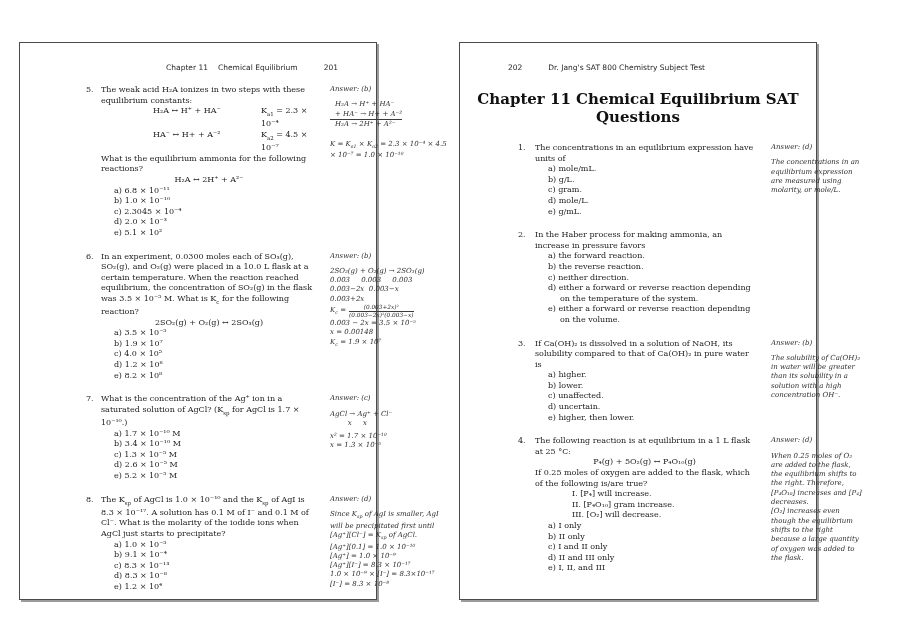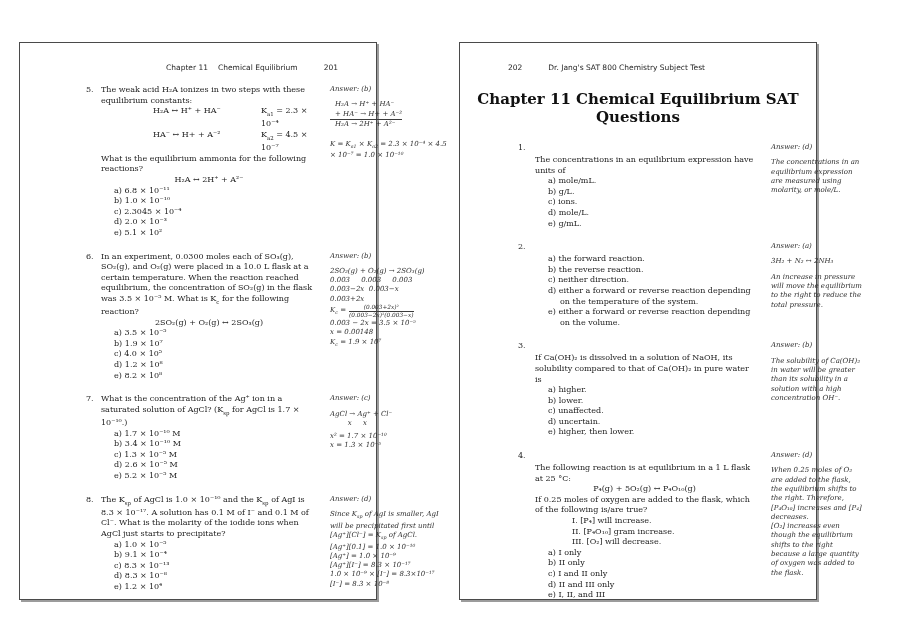--- a/index.html
+++ b/index.html
@@ -21,21 +21,21 @@
                 font-size:15px; font-weight:bold; color:#111; }
 
   .content { position:absolute; }
   .content-left  { left:66px; top:42px; width:368px; }
   .content-right { left:58px; top:100px; width:362px; }
 
   .q { display:flex; margin-bottom:13px; }
   .q-num  { width:15px; flex:none; font-size:8px; line-height:10.6px; }
   .content-right .q-num { width:17px; }
   .q-main { width:216px; flex:none; font-size:8px; line-height:10.6px; }
-  .content-right .q-main { width:219px;margin-top:12px; }
+  .content-right .q-main { width:219px; }
   .q-ans  { margin-left:13px; width:119px; flex:none; font-style:italic;
             font-size:7px; line-height:9.3px; color:#2e2e2e; }
   .content-right .q-ans { margin-left:17px; width:92px; }
 
   .q-text { margin:0; }
   .opt { padding-left:25px; text-indent:-12px; }
   .eq-center { text-align:center; }
   .eqrow { display:flex; padding-left:52px; }
   .eqrow .e1 { width:108px; flex:none; }
   .roman { padding-left:37px; }
@@ -178,43 +178,39 @@
   <div class="book-title">Chapter 11 Chemical Equilibrium SAT Questions</div>
 
   <div class="content content-right">
 
     <div class="q">
       <div class="q-num">1.</div>
       <div class="q-main">
         <div class="q-text">The concentrations in an equilibrium expression have units of</div>
         <div class="opt">a) mole/mL.</div>
         <div class="opt">b) g/L.</div>
-        <div class="opt">c) ions.</div>
+        <div class="opt">c) gram.</div>
         <div class="opt">d) mole/L.</div>
         <div class="opt">e) g/mL.</div>
       </div>
       <div class="q-ans">
         <div class="ans-label">Answer: (d)</div>
         <div class="work">The concentrations in an equilibrium expression are measured using molarity, or mole/L.</div>
       </div>
     </div>
 
     <div class="q">
       <div class="q-num">2.</div>
       <div class="q-main">
+        <div class="q-text">In the Haber process for making ammonia, an increase in pressure favors</div>
         <div class="opt">a) the forward reaction.</div>
         <div class="opt">b) the reverse reaction.</div>
         <div class="opt">c) neither direction.</div>
         <div class="opt">d) either a forward or reverse reaction depending on the temperature of the system.</div>
         <div class="opt">e) either a forward or reverse reaction depending on the volume.</div>
-      </div>
-      <div class="q-ans">
-        <div class="ans-label">Answer: (a)</div>
-        <div class="work">3H₂ + N₂ ↔ 2NH₃</div>
-        <div class="work mt6">An increase in pressure will move the equilibrium to the right to reduce the total pressure.</div>
       </div>
     </div>
 
     <div class="q">
       <div class="q-num">3.</div>
       <div class="q-main">
         <div class="q-text">If Ca(OH)₂ is dissolved in a solution of NaOH, its solubility compared to that of Ca(OH)₂ in pure water is</div>
         <div class="opt">a) higher.</div>
         <div class="opt">b) lower.</div>
         <div class="opt">c) unaffected.</div>

